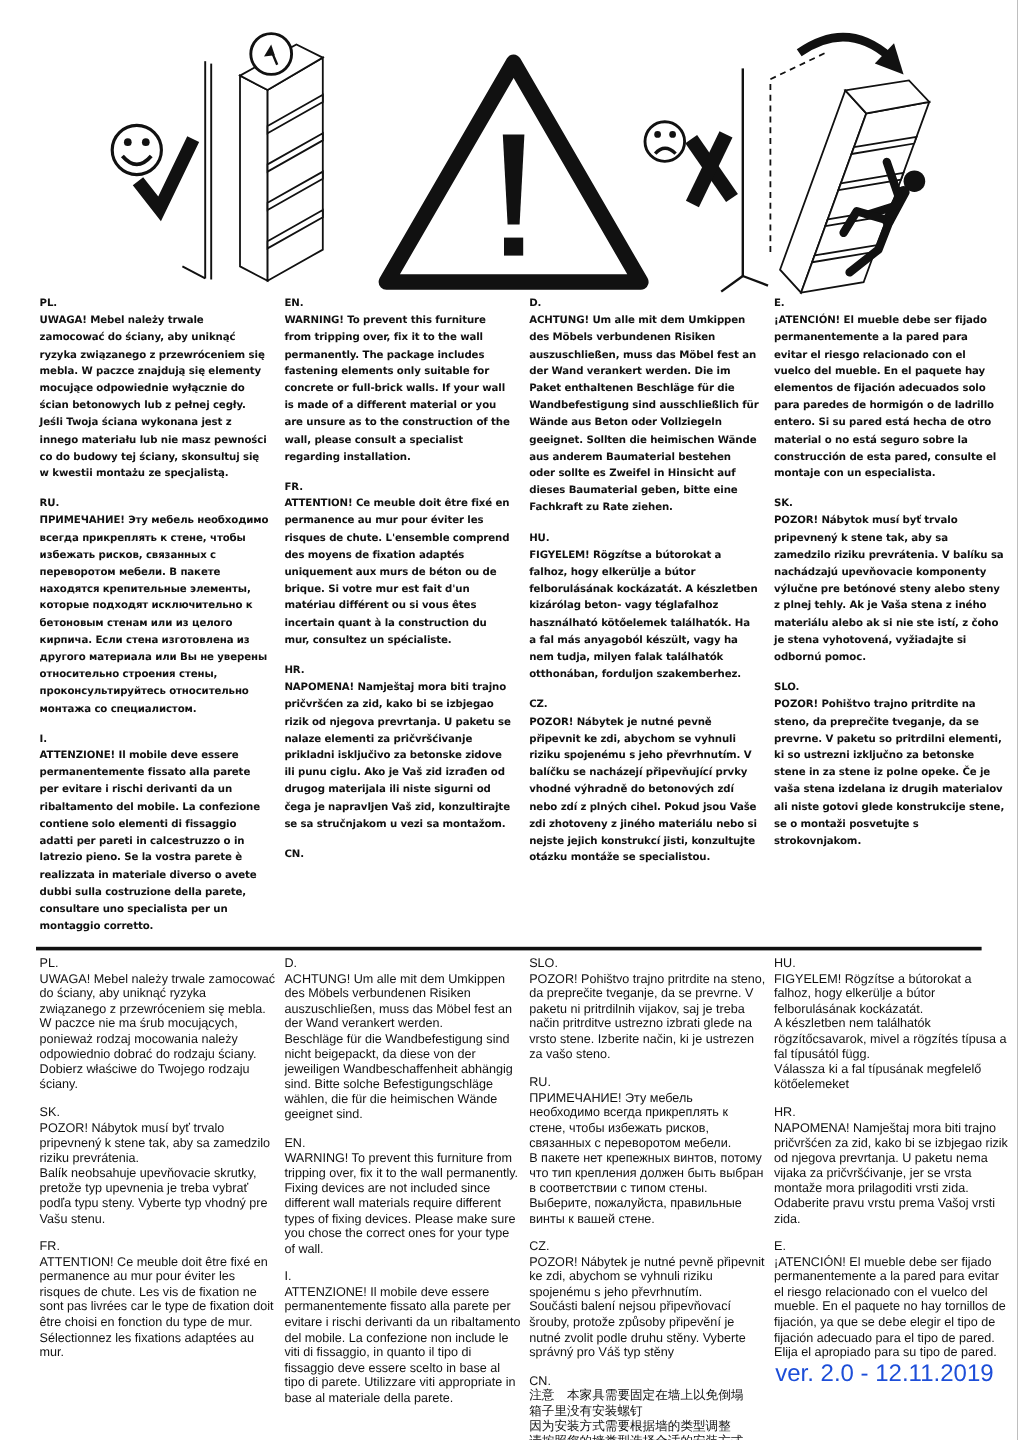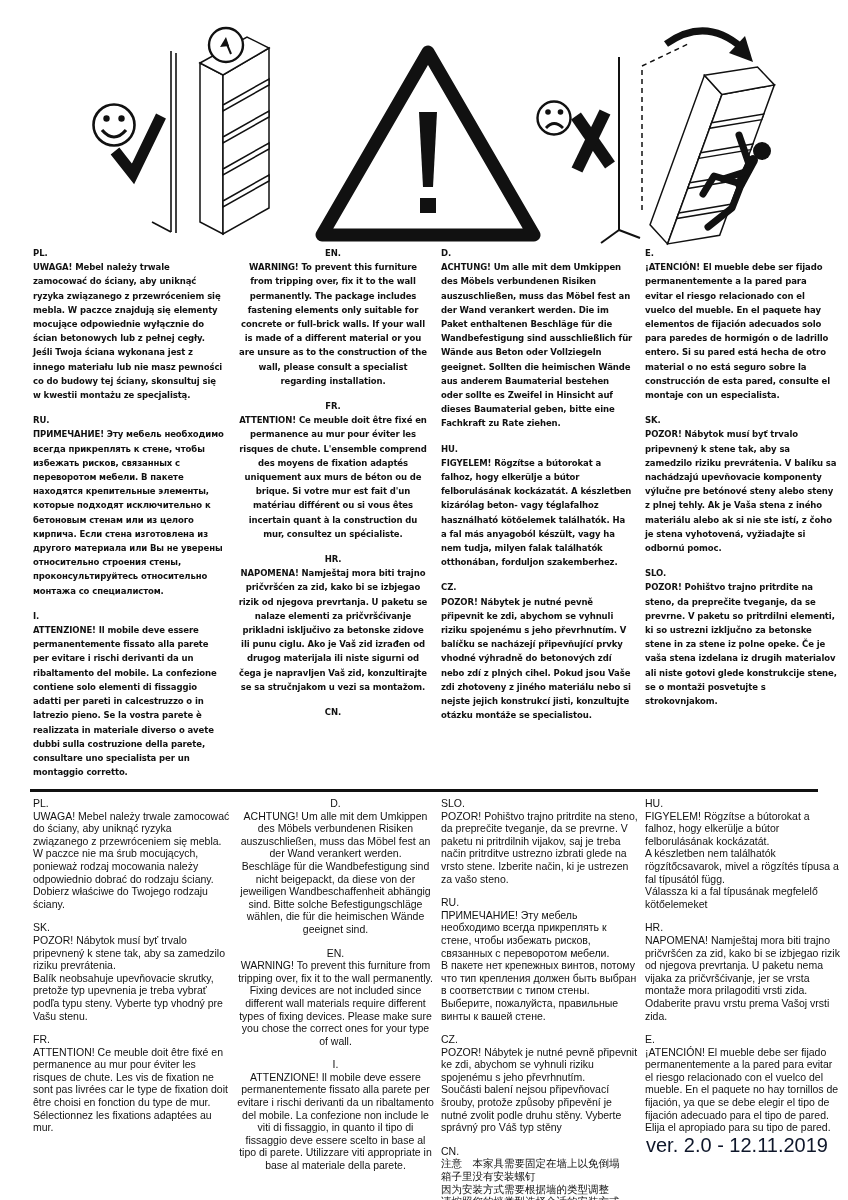--- a/index.html
+++ b/index.html
@@ -22,25 +22,25 @@
   #rule{position:absolute; left:30px; top:789px; width:788px; height:3px; background:#111;}
   
   .bcol{
     position:absolute; top:797px; width:197px;
     font-family:"Liberation Sans", sans-serif; font-weight:normal;
     font-size:10.5px; line-height:12.6px;
   }
   .bcol .block{margin-bottom:11px;}
   .bcol .txt{white-space:pre-line;}
   
-  .c1{left:33px;} .c2{left:237px;text-align:center;} .c3{left:441px;} .c4{left:645px;}
+  .c1{left:33px;} .c2{left:237px;} .c3{left:441px;} .c4{left:645px;}
   
   #version{
     position:absolute; left:646px; top:1134px;
-    font-family:"Liberation Sans", sans-serif; font-size:20px; color:#0f172a;
+    font-family:"Liberation Sans", sans-serif; font-size:20px; color:#1d4ed8;
   }
 </style>
 </head>
 <body>
 
 <div id="sheet">
 
   <svg id="art" viewBox="0 0 848 248">
 
     <g stroke="#111" fill="none">

